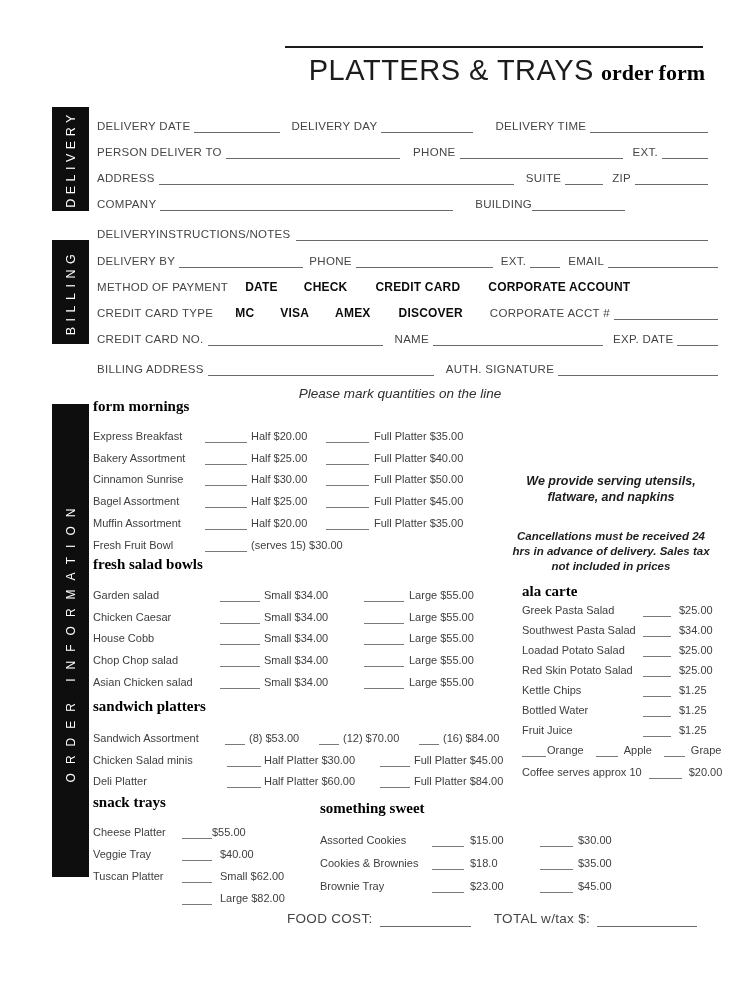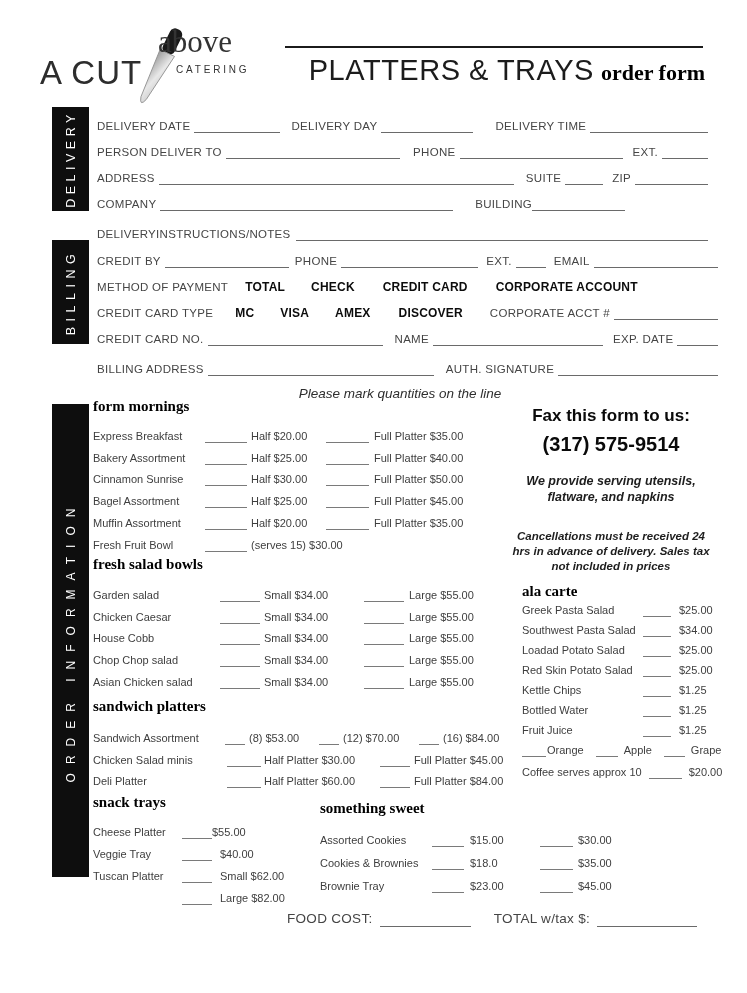--- a/index.html
+++ b/index.html
@@ -65,38 +65,20 @@
 
   
   #totals{position:absolute;left:287px;top:912px;display:flex;align-items:flex-end;font-size:13.5px;color:#3a3a3a;width:410px;}
   #totals .lbl{font-size:13.5px;}
 </style>
 </head>
 <body>
 
 <div class="page abs" style="inset:0;">
 
-  <div class="brand">
-    <svg class="knife" width="70" height="96" viewBox="0 0 70 96">
-      <defs>
-        <linearGradient id="bladeGrad" x1="0" y1="0" x2="1" y2="1">
-          <stop offset="0" stop-color="#9a9a9a"></stop>
-            <stop offset="0.5" stop-color="#e8e8e8"></stop>
-            <stop offset="1" stop-color="#c4c4c4"></stop>
-        </linearGradient>
-      </defs>
-      <g transform="rotate(26 35 48)">
-        <rect x="28" y="3" width="13" height="27" rx="5.5" fill="#191919"></rect>
-        <path d="M27 29 L43 29 L36.5 80 Q33.5 90 30.5 80 Z" fill="url(#bladeGrad)" stroke="#8d8d8d" stroke-width="0.8"></path>
-      </g>
-    </svg>
-    <div class="brand-top">A CUT</div>
-    <div class="brand-mid">above</div>
-    <div class="brand-sub">CATERING</div>
-  </div>
   <div class="header-line"></div>
   <div class="header-title">
     <span class="ht-main">PLATTERS &amp; TRAYS</span><span class="ht-sub">order form</span>
   </div>
 
   <div class="vbar" id="bar-delivery">
     <span>DELIVERY</span>
   </div>
   <div class="fsec" id="delivery-rows">
     <div class="frow">
@@ -133,32 +115,32 @@
       <span class="lbl">DELIVERYINSTRUCTIONS/NOTES</span>
       <span class="fline grow" style="margin-left:5px;"></span>
     </div>
   </div>
 
   <div class="vbar" id="bar-billing">
     <span>BILLING</span>
   </div>
   <div class="fsec" id="billing-rows">
     <div class="frow">
-      <span class="lbl">CREDIT BY</span>
+      <span class="lbl">DELIVERY BY</span>
       <span class="fline" style="width:124px;margin-left:4px;"></span>
       <span class="lbl" style="margin-left:6px;">PHONE</span>
       <span class="fline" style="width:137px;margin-left:4px;"></span>
       <span class="lbl" style="margin-left:8px;">EXT.</span>
       <span class="fline" style="width:30px;margin-left:4px;"></span>
       <span class="lbl" style="margin-left:8px;">EMAIL</span>
       <span class="fline grow" style="margin-left:4px;"></span>
     </div>
     <div class="frow">
       <span class="lbl">METHOD OF PAYMENT</span>
-      <span class="opt" style="margin-left:17px;">TOTAL</span>
+      <span class="opt" style="margin-left:17px;">DATE</span>
       <span class="opt" style="margin-left:26px;">CHECK</span>
       <span class="opt" style="margin-left:28px;">CREDIT CARD</span>
       <span class="opt" style="margin-left:28px;">CORPORATE ACCOUNT</span>
     </div>
     <div class="frow">
       <span class="lbl">CREDIT CARD TYPE</span>
       <span class="opt" style="margin-left:22px;">MC</span>
       <span class="opt" style="margin-left:26px;">VISA</span>
       <span class="opt" style="margin-left:26px;">AMEX</span>
       <span class="opt" style="margin-left:28px;">DISCOVER</span>
@@ -339,24 +321,20 @@
     </div>
     <div class="mrow">
       <span class="mname" style="width:112px;">Brownie Tray</span>
       <span class="qline" style="width:32px;"></span>
       <span style="margin-left:6px;width:40px;">$23.00</span>
       <span class="qline" style="width:33px;margin-left:30px;"></span>
       <span style="margin-left:5px;">$45.00</span>
     </div>
   </div>
 
-  <div id="fax">
-    <div class="fax-h">Fax this form to us:</div>
-    <div class="fax-n">(317) 575-9514</div>
-  </div>
   <div id="note1">We provide serving utensils, flatware, and napkins</div>
   <div id="note2">Cancellations must be received 24 hrs in advance of delivery. Sales tax not included in prices</div>
 
   <div id="alacarte">
     <div class="menu-head">ala carte</div>
     <div class="arow">
       <span style="width:121px;">Greek Pasta Salad</span>
       <span class="qline" style="width:28px;"></span>
       <span style="margin-left:8px;">$25.00</span>
     </div>

